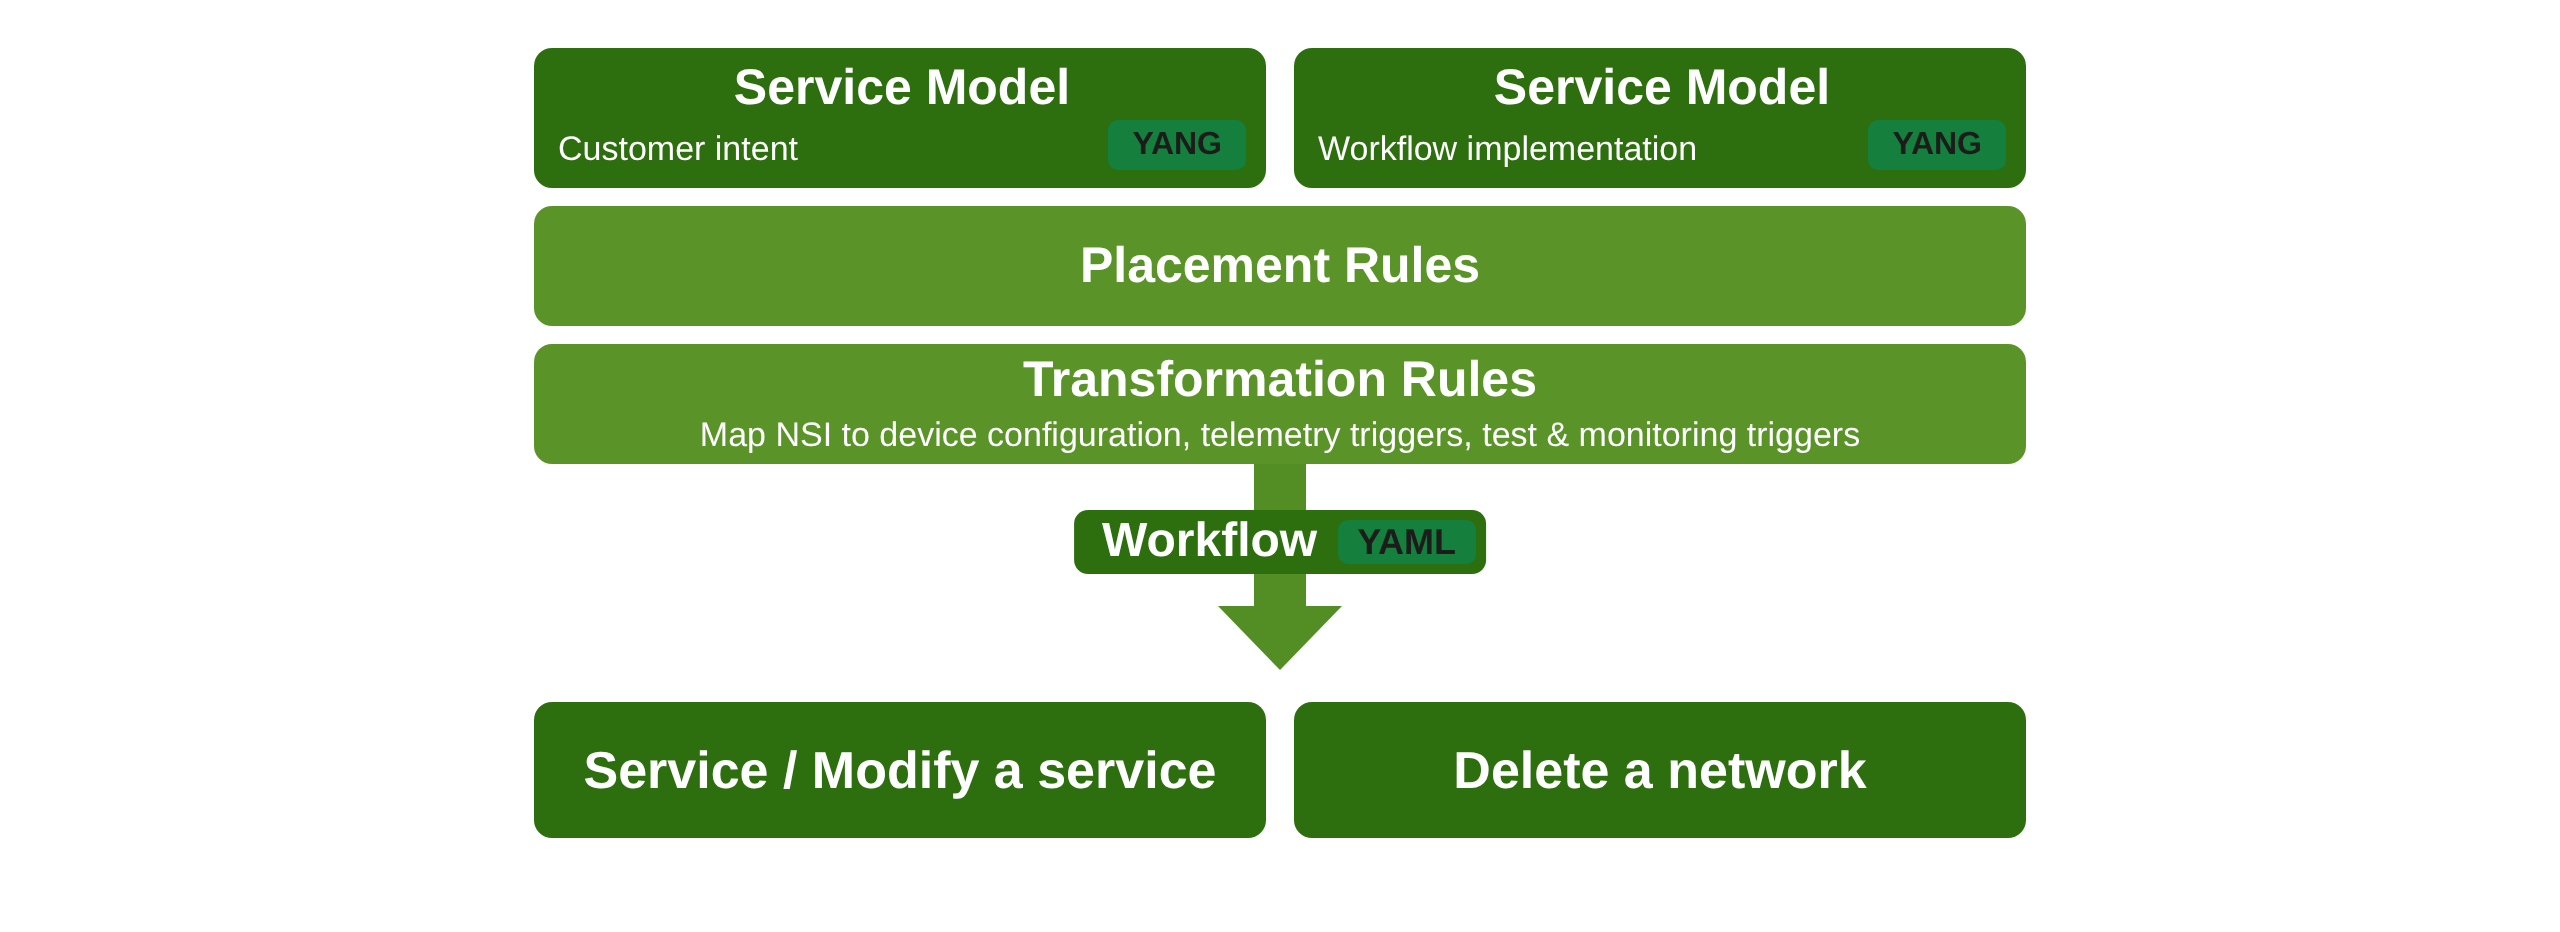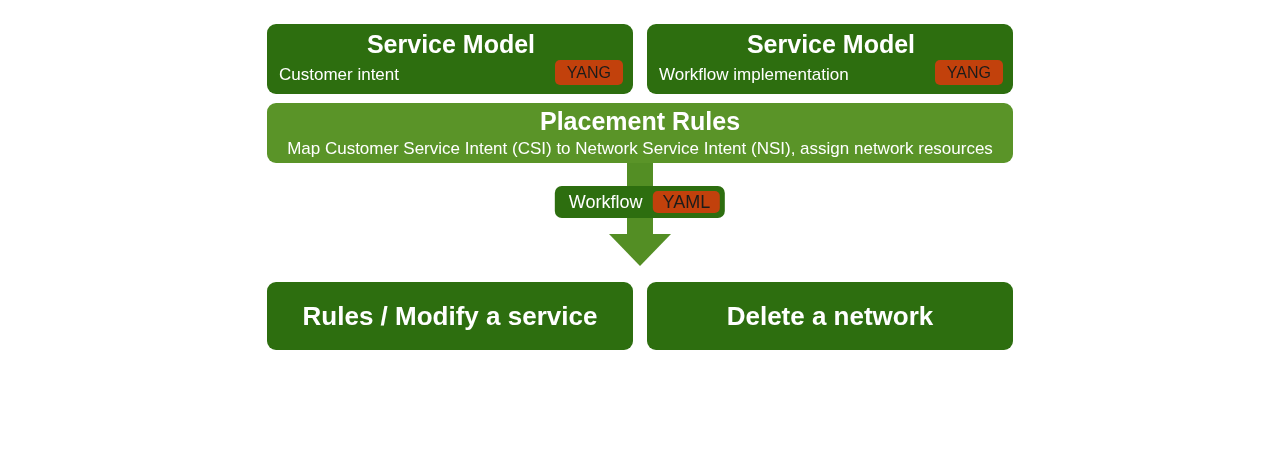--- a/index.html
+++ b/index.html
@@ -37,23 +37,23 @@
   }
   .box-title{
     font-size:25px;font-weight:700;
     text-align:center;line-height:1.15;
   }
   .sub-row{
     display:flex;align-items:flex-end;justify-content:space-between;
   }
   .box-subtitle{font-size:17px;line-height:1.2;}
   .badge{
-    background:#c2410c;
+    background:#15803d;
     color:var(--badge-text);
-    font-weight:400;
+    font-weight:700;
     font-size:16px;
     border-radius:5px;
     padding:2px 12px;
     line-height:21px;
     display:inline-block;
   }
   .wide-box{
     background:var(--light-green);
     width:746px;height:60px;
     margin-top:9px;
@@ -91,21 +91,21 @@
     background:var(--dark-green);
     border-radius:7px;
     display:flex;align-items:center;
     gap:10px;
     padding:0 5px 0 14px;
     z-index:2;
     white-space:nowrap;
   }
   .workflow-label{
     color:var(--text-white);
-    font-size:18px;font-weight:400;
+    font-size:24px;font-weight:700;
   }
   .workflow-pill .badge{
     font-size:18px;
     padding:1px 10px;
     line-height:20px;
   }
   .bottom-row{margin-top:0;}
   .action-box{
     width:366px;height:68px;
     display:flex;align-items:center;justify-content:center;
@@ -131,36 +131,39 @@
         <div class="box-title">Service Model</div>
         <div class="sub-row">
           <span class="box-subtitle">Workflow implementation</span>
           <span class="badge">YANG</span>
         </div>
       </div>
     </div>
 
     <div class="box wide-box">
       <div class="box-title">Placement Rules</div>
-      <div class="box-subtitle">Map Customer Service Intent (CSI) to Network Service Intent (NSI), assign network resources</div>
     </div>
 
+    <div class="box wide-box">
+      <div class="box-title">Transformation Rules</div>
+      <div class="box-subtitle">Map NSI to device configuration, telemetry triggers, test &amp; monitoring triggers</div>
+    </div>
 
     <div class="arrow-zone">
       <div class="arrow-shaft"></div>
       <div class="arrow-head"></div>
       <div class="workflow-pill">
         <span class="workflow-label">Workflow</span>
         <span class="badge">YAML</span>
       </div>
     </div>
 
     <div class="row bottom-row">
       <div class="box action-box">
-        <span>Rules / Modify a service</span>
+        <span>Service / Modify a service</span>
       </div>
       <div class="box action-box">
         <span>Delete a network</span>
       </div>
     </div>
 
   </div>
 </div>
 
 </body></html>

